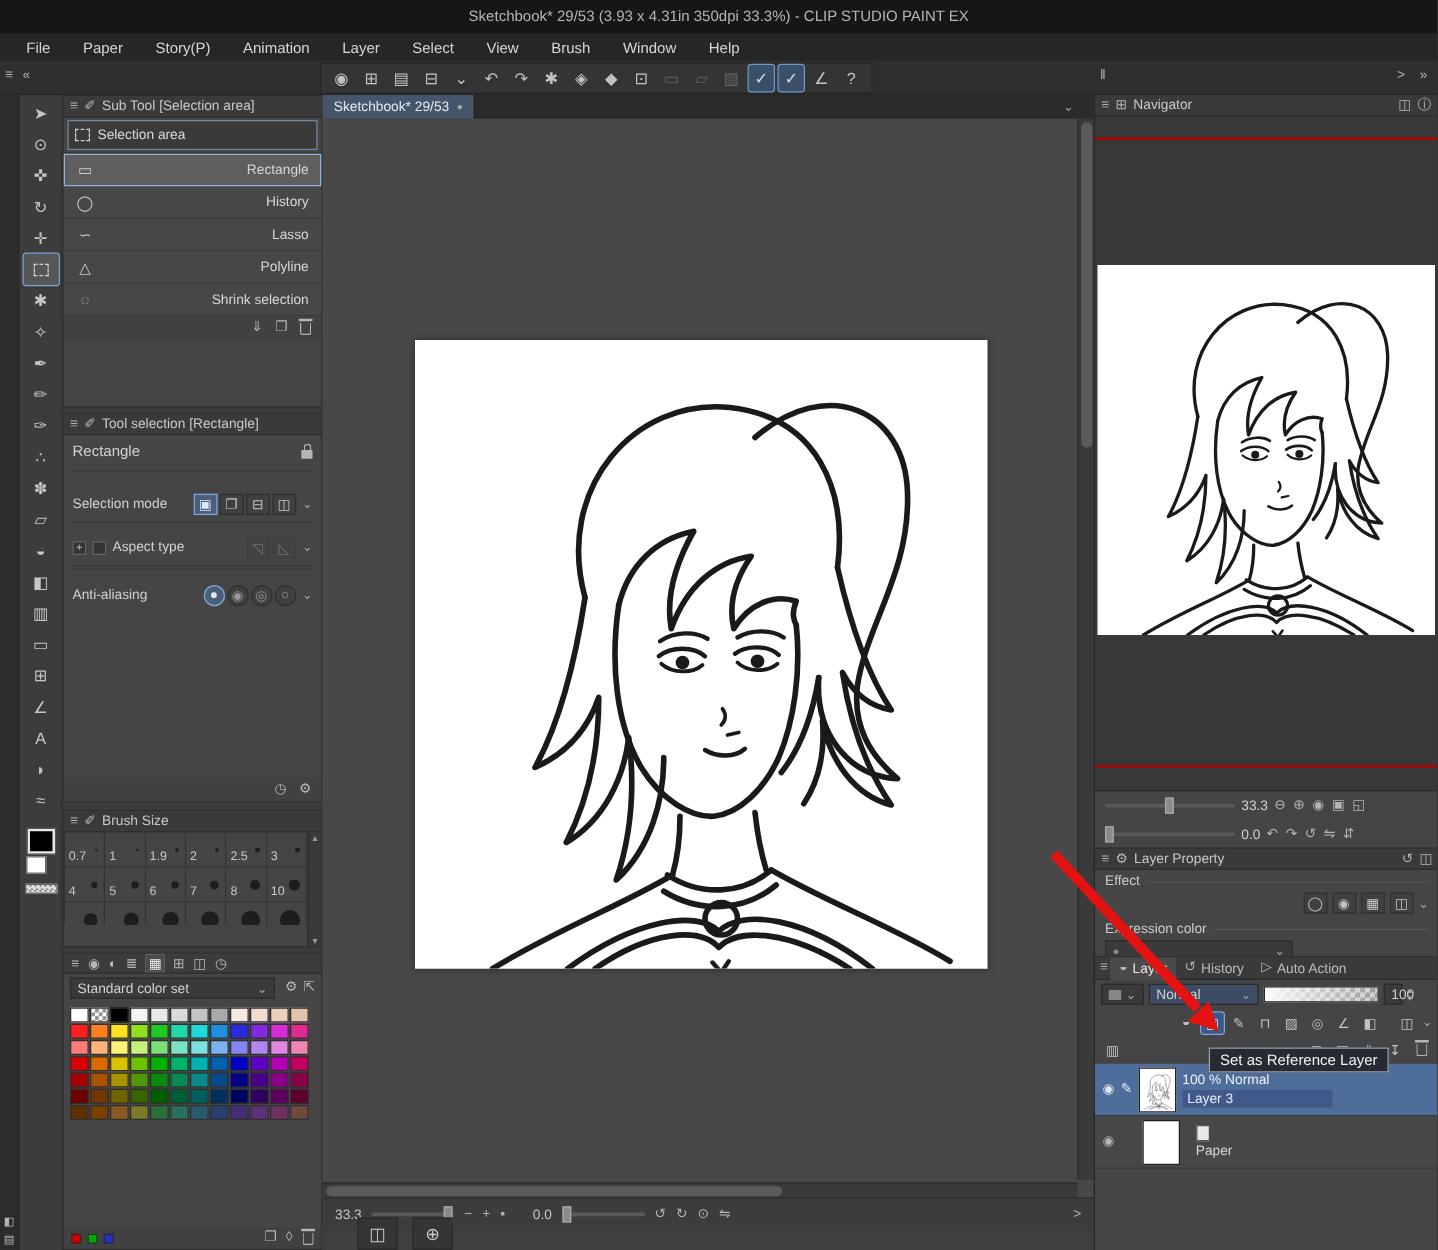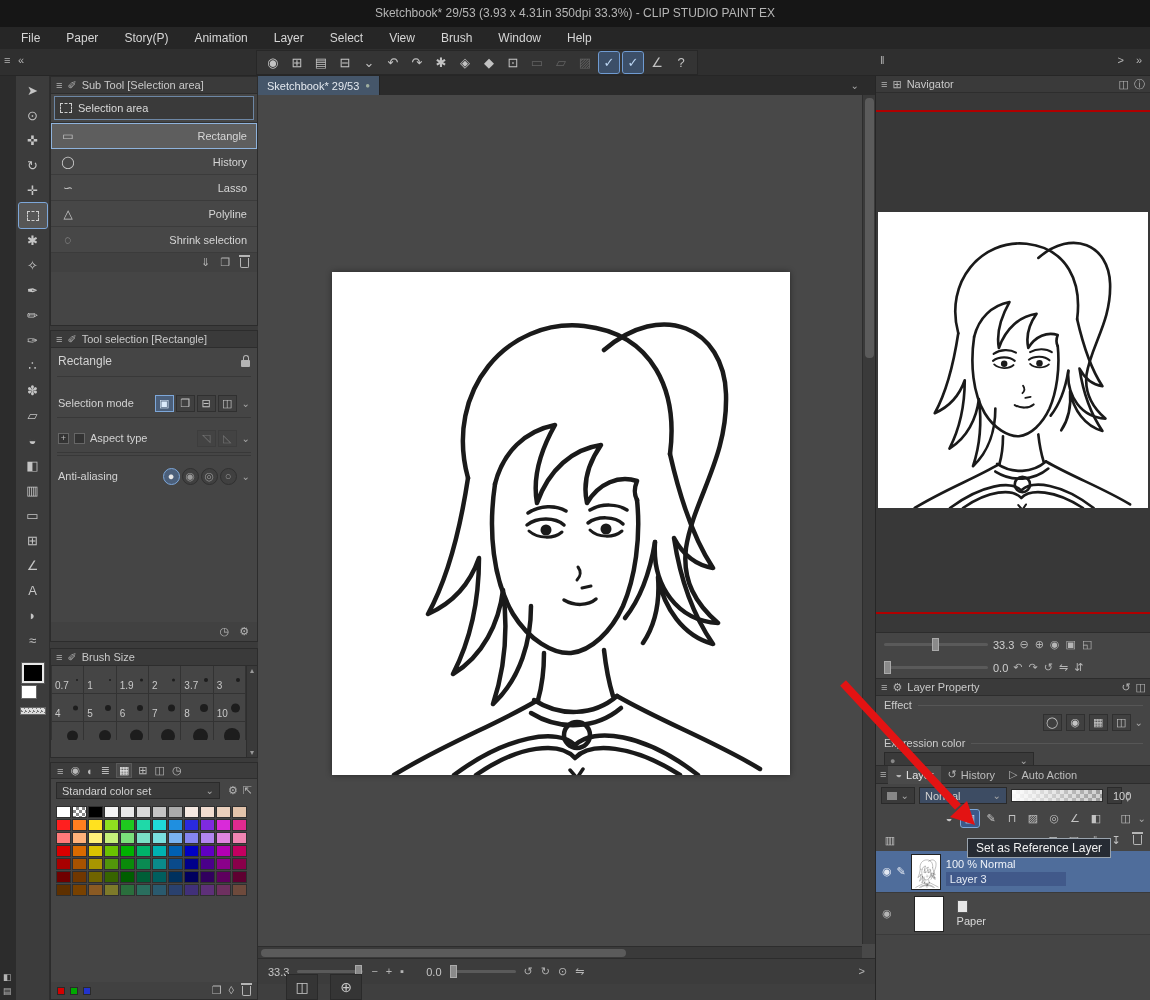--- a/index.html
+++ b/index.html
@@ -443,21 +443,21 @@
         </div>
           <div class="bs-cell">
           <span class="bs-num">1.9</span>
           <span class="bs-dot" style="width: 3px; height: 3px;"></span>
         </div>
           <div class="bs-cell">
           <span class="bs-num">2</span>
           <span class="bs-dot" style="width: 3px; height: 3px;"></span>
         </div>
           <div class="bs-cell">
-          <span class="bs-num">3.7</span>
+          <span class="bs-num">2.5</span>
           <span class="bs-dot" style="width: 4px; height: 4px;"></span>
         </div>
           <div class="bs-cell">
           <span class="bs-num">3</span>
           <span class="bs-dot" style="width: 4px; height: 4px;"></span>
         </div>
           <div class="bs-cell">
           <span class="bs-num">4</span>
           <span class="bs-dot" style="width: 5px; height: 5px;"></span>
         </div>

